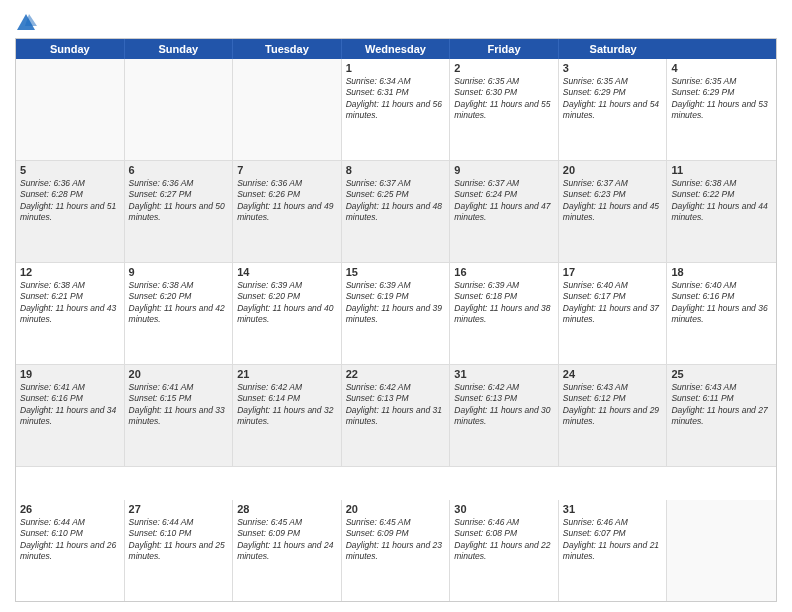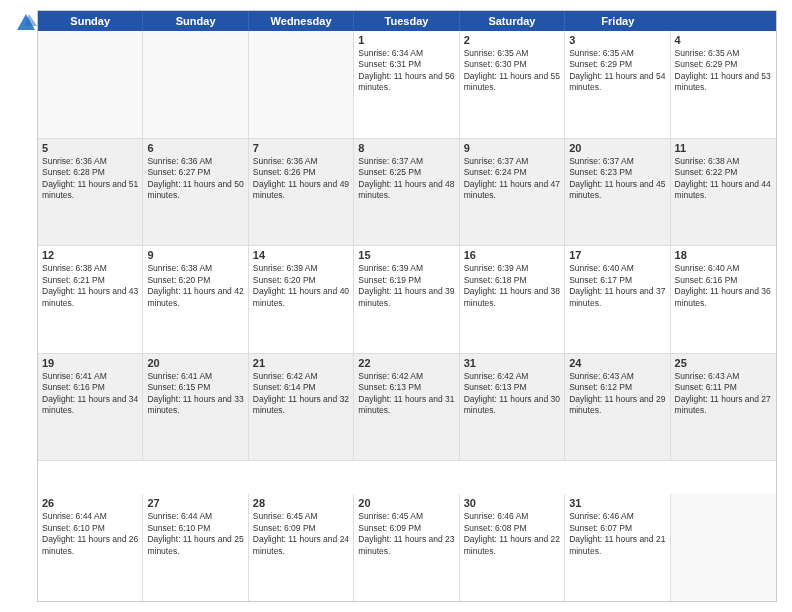--- a/index.html
+++ b/index.html
@@ -8,21 +8,21 @@
       height: 612px;
       font-family: Arial, sans-serif;
       background: #fff;
       overflow: hidden;
     }
     .page {
       width: 792px;
       height: 612px;
       padding: 10px 15px;
       display: flex;
-      flex-direction: row;
+      flex-direction: column;
     }
     .header {
       display: flex;
       align-items: flex-start;
       justify-content: space-between;
       margin-bottom: 4px;
     }
     .logo {
       display: flex;
       align-items: center;
@@ -114,20 +114,21 @@
     .day-number {
       font-size: 11px;
       font-weight: bold;
       color: #333;
       margin-bottom: 2px;
     }
     .cell-text {
       font-size: 8.5px;
       color: #333;
       line-height: 1.35;
+      font-style: italic;
     }
   </style>
 </head>
 <body>
 
 <div class="page">
   <div class="header">
     <div class="logo">
       <div class="logo-block">
         <div class="logo-row">
@@ -145,24 +146,24 @@
     <div class="title-block">
       <div class="month-title"></div>
       <div class="subtitle"></div>
     </div>
   </div>
 
   <div class="calendar">
     <div class="calendar-header-row">
     <div class="calendar-header-cell">Sunday</div>
         <div class="calendar-header-cell">Sunday</div>
+        <div class="calendar-header-cell">Tuesday</div>
         <div class="calendar-header-cell">Wednesday</div>
-        <div class="calendar-header-cell">Tuesday</div>
+        <div class="calendar-header-cell">Friday</div>
         <div class="calendar-header-cell">Saturday</div>
-        <div class="calendar-header-cell">Friday</div>
       </div>
     <div class="calendar-body">
     <div class="calendar-row">
           <div class="calendar-cell empty"></div>
           <div class="calendar-cell empty"></div>
           <div class="calendar-cell empty"></div>
           <div class="calendar-cell">
             <div class="day-number">1</div>
             <div class="cell-text" style="white-space: pre-line;">Sunrise: 6:34 AM
 Sunset: 6:31 PM

